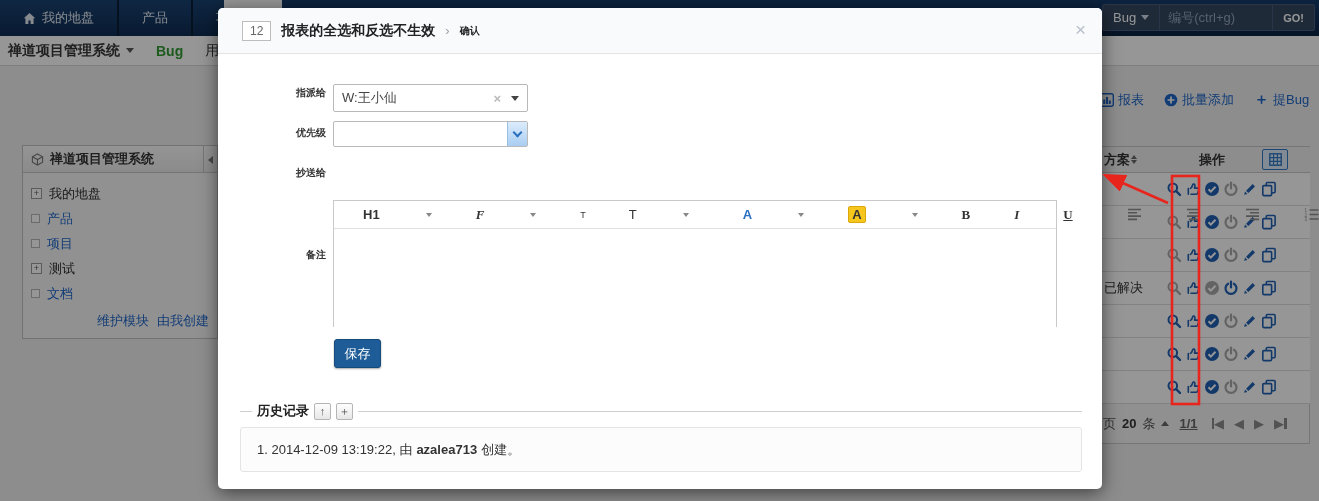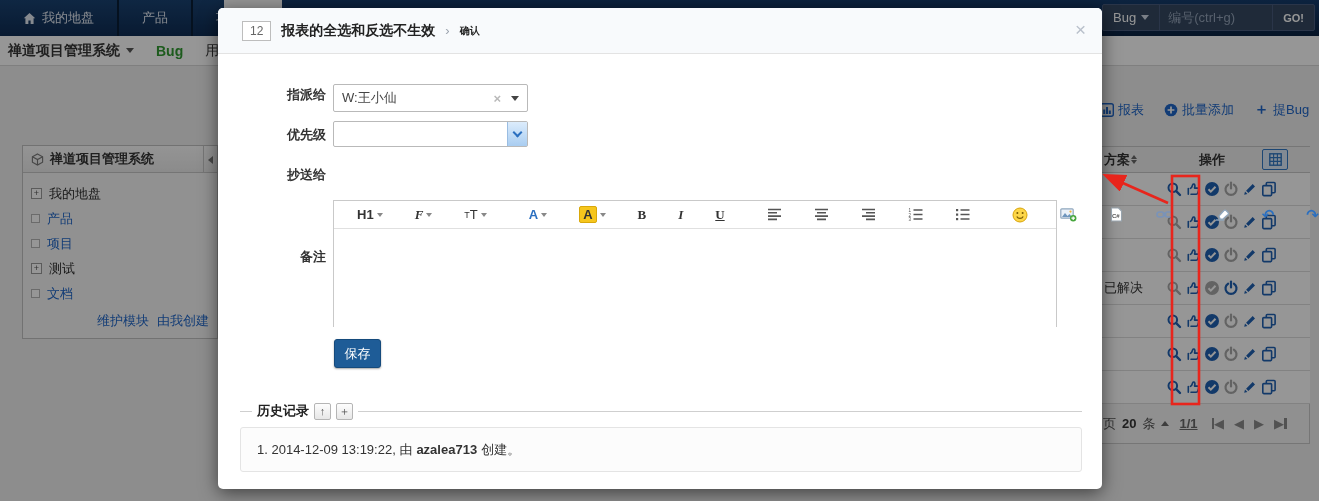--- a/index.html
+++ b/index.html
@@ -30,21 +30,21 @@
   .menubar { position:absolute; left:0; top:36px; width:1319px; height:30px; background:#ffffff;
              border-bottom:1px solid #d8d8d8; display:flex; align-items:center; padding-left:8px; gap:22px; }
   .mb-switcher { display:flex; align-items:center; gap:6px; font-size:14px; color:#333; font-weight:bold; }
   .mb-caret { width:0;height:0;border-left:4px solid transparent;border-right:4px solid transparent;border-top:5px solid #555; }
   .mb-bug { color:#2f9a30; font-weight:bold; font-size:14px; }
   .mb-case { color:#333; font-size:14px; }
 
   .filterbar { position:absolute; left:8px; top:88px; display:flex; gap:26px; font-size:14px; color:#333; }
   .filterbar .f0 { font-weight:bold; color:#111; }
 
-  .links-right { position:absolute; left:1100px; top:100px; display:flex; gap:20px; font-size:13px;
+  .links-right { position:absolute; left:1100px; top:90px; display:flex; gap:20px; font-size:13px;
                  color:#1c64c8; align-items:center; white-space:nowrap; }
   .lr-item { display:flex; align-items:center; gap:4px; }
   .ic-report svg,.ic-addc svg { width:14px; height:14px; display:block; }
   .plus-bold { font-weight:bold; font-size:15px; }
 
   .sidebar { position:absolute; left:22px; top:145px; width:196px; height:194px;
              background:#f7f7f7; border:1px solid #c2c2c2; }
   .sb-head { height:27px; background:linear-gradient(#fcfcfc,#ececec); border-bottom:1px solid #c6c6c6;
              display:flex; align-items:center; padding:0 8px; gap:6px; font-size:13px; font-weight:bold; color:#333; }
   .sb-collapse { position:absolute; right:0; top:0; width:14px; height:27px; border-left:1px solid #c6c6c6;
@@ -93,38 +93,38 @@
   .modal { position:absolute; left:218px; top:8px; width:884px; height:481px; background:#fff;
            border-radius:5px; box-shadow:0 4px 18px rgba(0,0,0,0.55); }
   .m-head { height:46px; background:#f8fafc; border-bottom:1px solid #e3e3e3; border-radius:5px 5px 0 0;
             display:flex; align-items:center; padding:0 24px; gap:10px; }
   .m-badge { border:1px solid #bdbdbd; background:#fff; color:#666; font-size:12px; padding:2px 7px; }
   .m-title { font-size:14px; font-weight:bold; color:#222; }
   .m-sep { color:#9aa2ad; font-size:13px; }
   .m-action { font-size:10px; font-weight:bold; color:#222; }
   .m-close { position:absolute; right:16px; top:13px; font-size:19px; color:#b9c0cb; line-height:18px; }
 
-  .f-label { position:absolute; left:16px; width:92px; text-align:right; font-size:13px; font-weight:bold; color:#333; }
+  .f-label { position:absolute; left:16px; width:92px; text-align:right; font-size:10px; font-weight:bold; color:#333; }
   .picker { position:absolute; left:115px; width:195px; height:28px; border:1px solid #b9b9b9; border-radius:2px;
             background:#fff; display:flex; align-items:center; padding:0 8px; font-size:13px; color:#444; }
   .picker .val { flex:1; }
   .picker .clear { color:#b9b9b9; font-weight:bold; font-size:13px; margin-right:10px; }
   .picker .dd { width:0;height:0;border-left:4px solid transparent;border-right:4px solid transparent;border-top:5px solid #444; }
   .selbox { position:absolute; left:115px; width:195px; height:26px; border:1px solid #b9b9b9; border-radius:2px;
             background:#fff; }
   .selbox .btn { position:absolute; right:0; top:0; width:20px; height:24px; background:linear-gradient(#dcecfc,#a9cdf1);
                  border-left:1px solid #9abde2; display:flex; align-items:center; justify-content:center; }
   .chev { width:7px; height:7px; border-right:2px solid #2a6fc0; border-bottom:2px solid #2a6fc0; transform:rotate(45deg); margin-top:-3px; }
   .txtinput { position:absolute; left:115px; width:724px; height:28px; border:1px solid #c5c5c5; border-radius:2px;
               font-size:13px; color:#444; padding:0 9px; outline:none; }
   .txtinput::placeholder { color:#aaa; }
 
   .editor { position:absolute; left:115px; top:192px; width:724px; height:127px; border:1px solid #c9c9c9; background:#fff; }
   .ed-toolbar { height:28px; border-bottom:1px solid #e0e0e0; display:flex; align-items:center; padding:0 7px; }
-  .tb { display:flex; align-items:center; height:22px; padding:0 4px; margin:0 12px; border-radius:2px; font-size:13px; color:#333; }
+  .tb { display:flex; align-items:center; height:22px; padding:0 4px; margin:0 18px; border-radius:2px; font-size:13px; color:#333;gap:43px; }
   .tb .mini-caret { width:0;height:0;border-left:3.5px solid transparent;border-right:3.5px solid transparent;border-top:4px solid #888; margin-left:3px; }
   .tb-sep { width:1px; height:17px; background:#ddd; margin:0 5px; }
   .tb svg { display:block; }
   .h1g b { color:#333; }
   .fontF { font-family:"Liberation Serif","DejaVu Serif",serif; font-style:italic; font-weight:bold; }
   .sizeT small { font-size:9px; } 
   .colA { color:#2a6fc0; font-weight:bold; }
   .bgA { background:#f6c61d; border:1px solid #d9a80a; padding:0 3px; font-weight:bold; color:#333; border-radius:2px; }
   .bB { font-weight:bold; font-family:"Liberation Serif",serif; }
   .iI { font-style:italic; font-family:"Liberation Serif",serif; font-weight:bold; }

